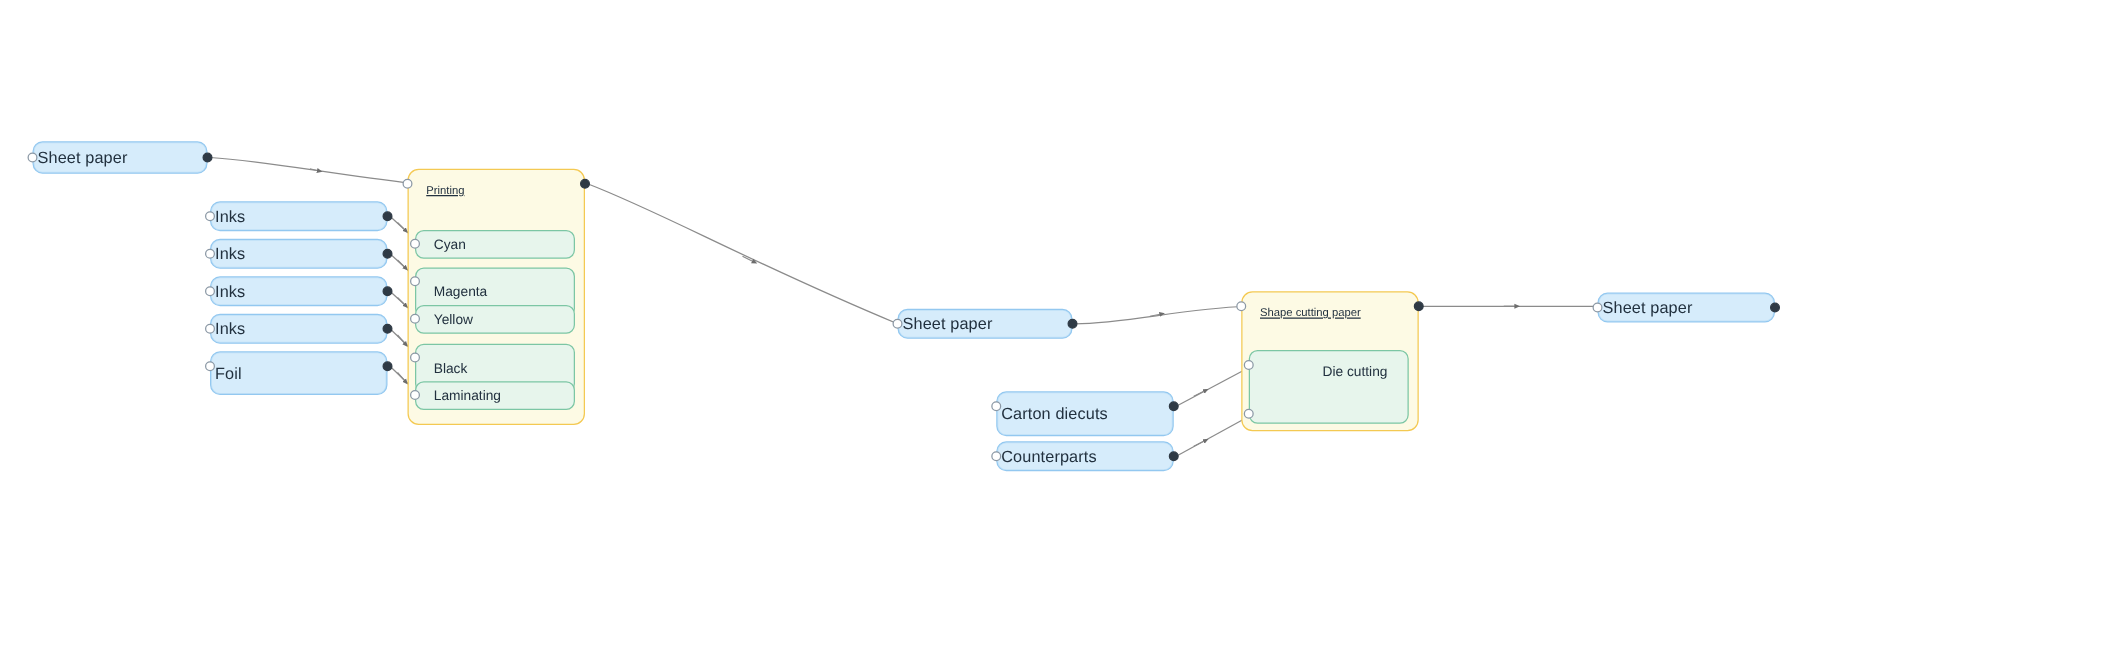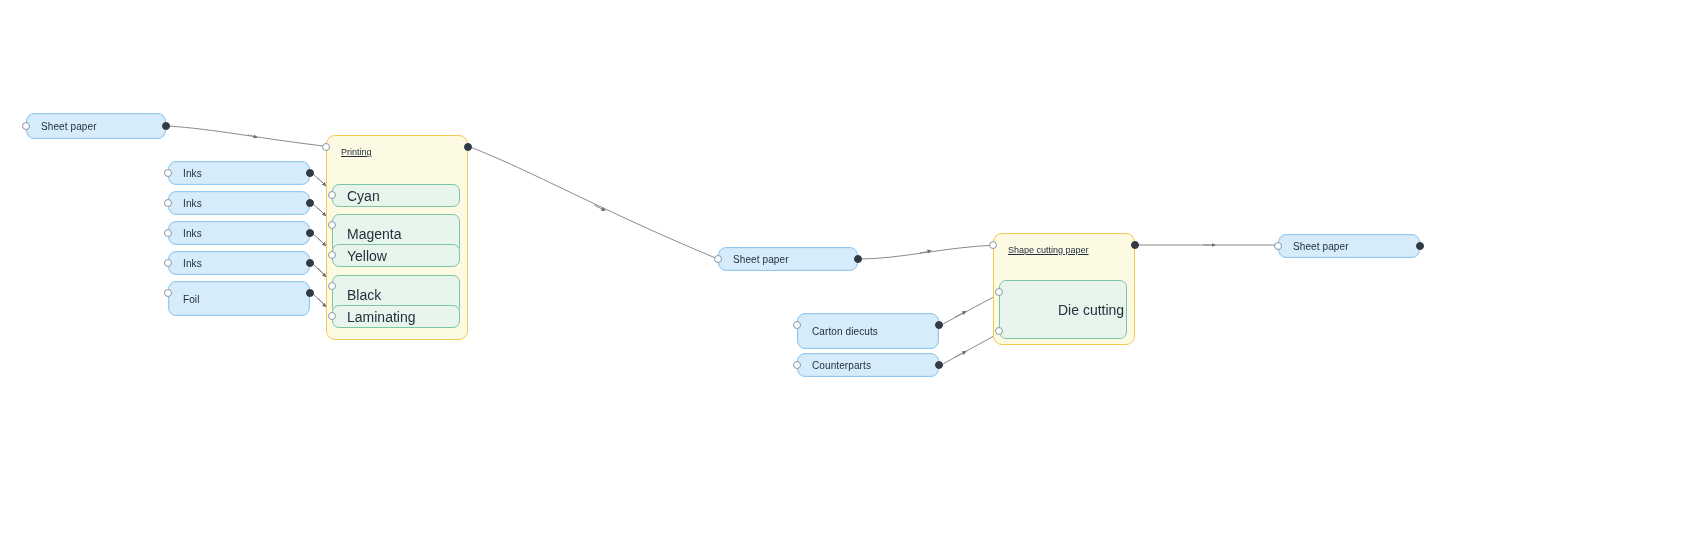--- a/index.html
+++ b/index.html
@@ -30,24 +30,24 @@
     display: block;
   }
   
   .node.blue {
     background: #d6ecfb;
     border: 1.4px solid #93c8f0;
     box-shadow: inset 0 0 0 0.6px #bfe0f7;
   }
   .node.blue .node-label {
     position: absolute;
-    left: 14px;
+    left: 3px;
     top: 50%;
     transform: translateY(-50%);
-    font-size: 10px;
+    font-size: 13px;
     color: #22313f;
     letter-spacing: .1px;
     white-space: nowrap;
   }
   
   .node.yellow {
     background: #fdfae4;
     border: 1.6px solid #f4c952;
     border-radius: 9px;
   }
@@ -64,26 +64,26 @@
   .node.green {
     background: #e7f5ec;
     border: 1.3px solid #7cc6a4;
     border-radius: 7px;
   }
   .node.green .node-label {
     position: absolute;
     left: 14px;
     top: 50%;
     transform: translateY(-50%);
-    font-size: 14px;
+    font-size: 11px;
     color: #22313f;
     white-space: nowrap;
   }
   .node.green.tall .node-label {
-    top: 21px;
+    top: 11px;
     transform: none;
     padding-left: 44px;
   }
   
   .port {
     position: absolute;
     width: 8px;
     height: 8px;
     border-radius: 50%;
     box-sizing: border-box;

